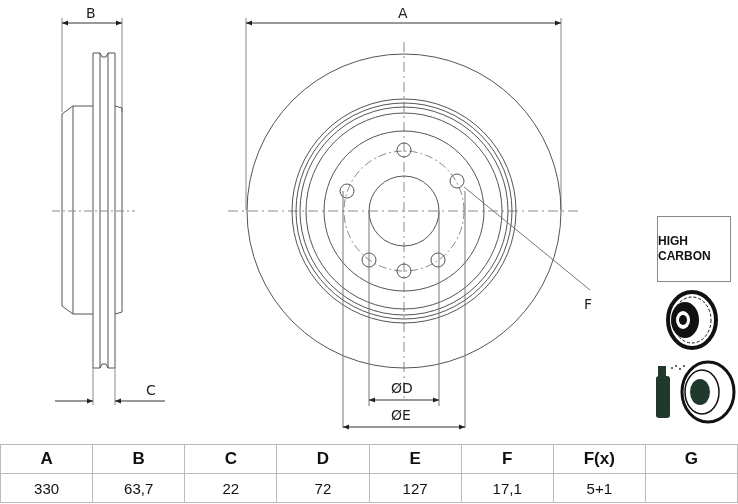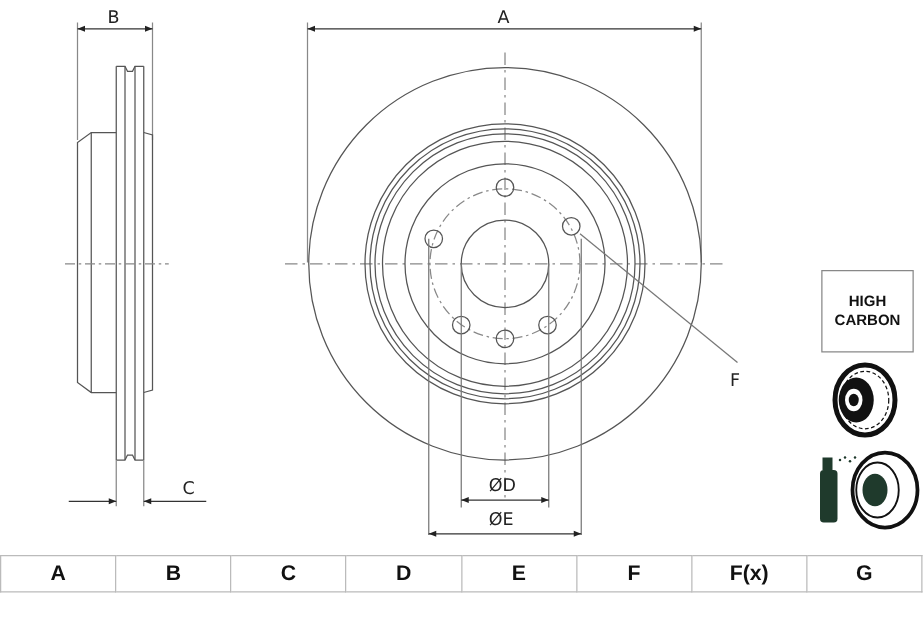--- a/index.html
+++ b/index.html
@@ -3,21 +3,21 @@
 <meta charset="utf-8">
 <style>
   html,body{margin:0;padding:0;background:#fff;}
   body{width:738px;height:504px;position:relative;overflow:hidden;font-family:"Liberation Sans",sans-serif;}
   #drawing{position:absolute;left:0;top:0;}
   .lbl{font-family:"DejaVu Sans",sans-serif;font-size:14px;fill:#222;}
   #specs{position:absolute;left:0;top:444px;width:738px;border-collapse:collapse;table-layout:fixed;}
   #specs td{border:1px solid #bbb;text-align:center;height:28px;padding:0;color:#111;}
   #specs tr.head td{font-weight:bold;font-size:17px;}
   #specs tr.vals td{font-size:15px;}
-  .badge{position:absolute;left:657px;top:216px;width:72px;height:64px;border:1px solid #888;display:flex;flex-direction:column;align-items:center;justify-content:center;font-weight:bold;font-size:12px;line-height:15px;color:#111;}
+  .badge{position:absolute;left:657px;top:216px;width:72px;height:64px;border:1px solid #888;display:flex;flex-direction:column;justify-content:center;font-weight:bold;font-size:12px;line-height:15px;color:#111;}
 </style>
 </head>
 <body>
 
 <svg id="drawing" width="738" height="444" viewBox="0 0 738 444">
   <defs>
     <marker id="arr" viewBox="0 0 10 10" refX="10" refY="5" markerWidth="8" markerHeight="6" orient="auto-start-reverse">
       <path d="M0,1 L10,5 L0,9 z" fill="#222"></path>
     </marker>
   </defs>
@@ -119,14 +119,24 @@
       <tr class="head">
     <td>A</td>
     <td>B</td>
     <td>C</td>
     <td>D</td>
     <td>E</td>
     <td>F</td>
     <td>F(x)</td>
     <td>G</td>
   </tr>
+  <tr class="vals">
+    <td>330</td>
+    <td>63,7</td>
+    <td>22</td>
+    <td>72</td>
+    <td>127</td>
+    <td>17,1</td>
+    <td>5+1</td>
+    <td></td>
+  </tr>
 </tbody>
   </table>
 
 </body></html>

